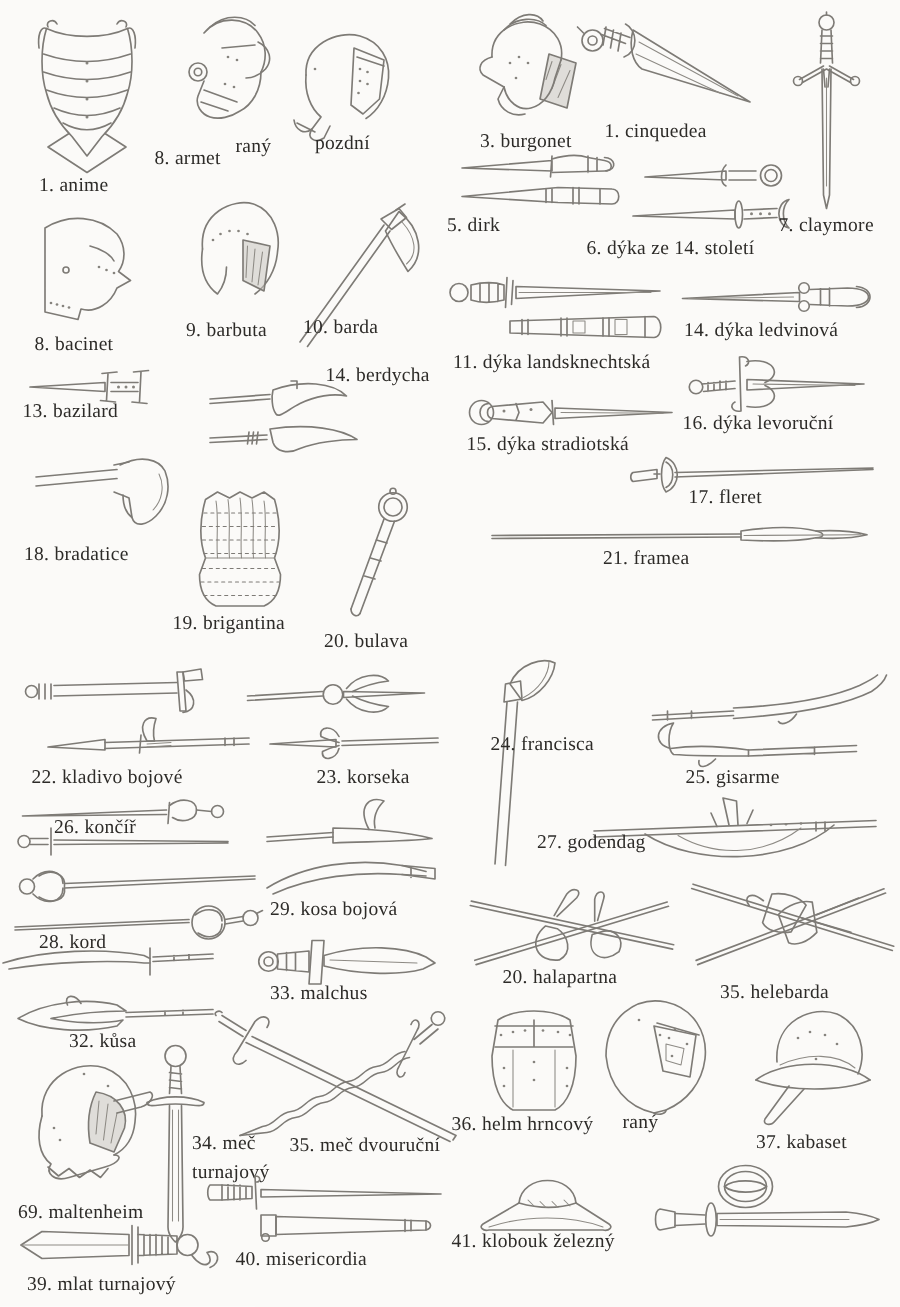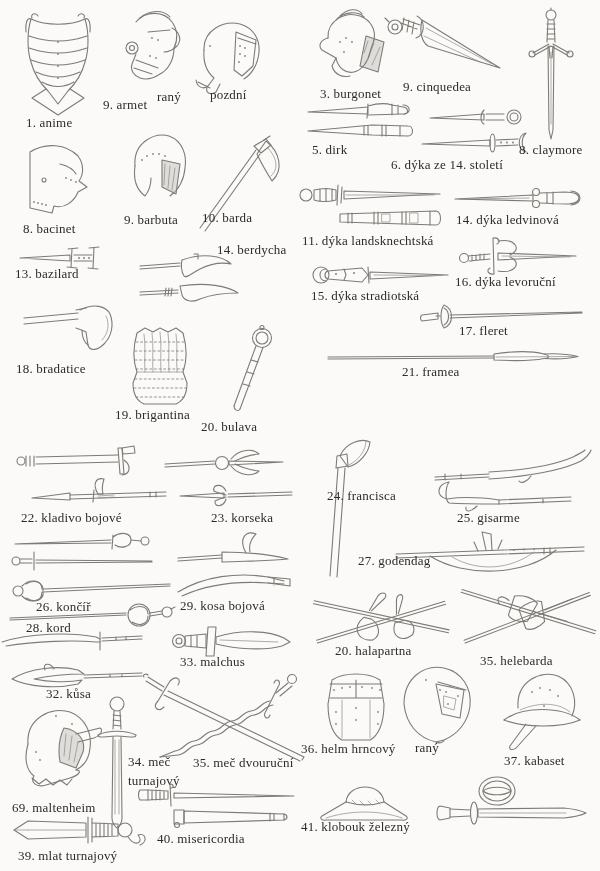--- a/index.html
+++ b/index.html
@@ -57,21 +57,21 @@
       <path d="M48,22 L66,28"></path>
       <path d="M14,34 C13,46 17,56 24,62 L18,70 C13,74 7,71 6,64"></path>
       <path d="M18,70 C14,76 20,80 26,76 L30,68 M8,66 L20,72"></path>
       <circle class="dt" cx="50" cy="30" r=".9"></circle>
         <circle class="dt" cx="55" cy="32" r=".9"></circle>
       <circle class="dt" cx="50" cy="38" r=".9"></circle>
         <circle class="dt" cx="55" cy="40" r=".9"></circle>
       <circle class="dt" cx="49" cy="46" r=".9"></circle>
         <circle class="dt" cx="20" cy="30" r=".9"></circle>
     </svg>
-    <span class="cap" style="left:103px;top:97px">9. armet</span>
+    <span class="cap" style="left:103px;top:97px">8. armet</span>
     <span class="cap" style="left:157px;top:89px">raný</span>
     <span class="cap" style="left:210px;top:87px">pozdní</span>
   </figure>
 
   
   <figure class="item">
     <svg class="d" style="left:310px;top:8px" width="78" height="78" viewBox="0 0 78 78">
       <path class="f" d="M56,28 L74,34 L68,64 L50,58 Z"></path>
       <path class="h" d="M58,33 L54,45 M64,35 L58,51 M70,39 L62,57"></path>
       <path d="M18,30 C17,12 36,3 50,8 C61,12 66,22 64,32"></path>
@@ -91,33 +91,33 @@
   <figure class="item">
     <svg class="d" style="left:384px;top:10px" width="120" height="68" viewBox="0 0 120 68">
       <circle cx="11" cy="17" r="7"></circle>
         <circle cx="11" cy="17" r="3"></circle>
         <path d="M5,12 L1,8"></path>
       <path d="M17,13 L33,19 M19,9 L36,15 M20,8 L18,20 M25,10 L23,22 M30,12 L28,24"></path>
       <path d="M33,6 C41,10 42,24 32,28"></path>
       <path d="M38,10 L116,58 L44,36 C38,32 35,22 38,10 Z"></path>
       <path class="h" d="M42,18 L108,54 M40,26 L96,52"></path>
     </svg>
-    <span class="cap" style="left:403px;top:79px">9. cinquedea</span>
+    <span class="cap" style="left:403px;top:79px">1. cinquedea</span>
   </figure>
 
   
   <figure class="item">
     <svg class="d" style="left:306px;top:100px" width="124" height="44" viewBox="0 0 124 44">
       <path d="M2,12 L62,7 L62,14 Z M62,4 L61,18"></path>
       <path d="M62,6 C72,3 80,3 86,5 L97,7 C103,8 103,14 97,14 L62,15 M86,4 L86,15 M92,5 L92,14"></path>
       <path d="M97,5 C104,5 106,13 98,14"></path>
       <path d="M2,31 L66,25 L102,26 C108,26 108,36 102,36 L66,35 Z"></path>
       <path d="M58,26 L58,35 M62,26 L62,35 M76,25 L76,36 M80,25 L80,36 M94,26 L94,36"></path>
     </svg>
-    <span class="cap" style="left:312px;top:142px">5. dirk</span>
+    <span class="cap" style="left:298px;top:142px">5. dirk</span>
   </figure>
 
   
   <figure class="item">
     <svg class="d" style="left:428px;top:108px" width="96" height="18" viewBox="0 0 96 18">
       <path d="M2,10 L56,6 L56,12 Z"></path>
       <path d="M56,2 C52,6 52,14 56,16"></path>
       <path d="M58,6 L76,6 M58,12 L76,12"></path>
       <circle cx="86" cy="9" r="7"></circle>
         <circle cx="86" cy="9" r="4"></circle>
@@ -140,21 +140,21 @@
       <circle cx="25" cy="7" r="5"></circle>
         <path d="M25,2 L25,0"></path>
       <path d="M22,12 L21,34 M28,12 L29,34 M21,16 L29,16 M21,21 L29,21 M21,26 L29,26 M21,31 L29,31"></path>
       <path d="M23,36 L7,45 M25,38 L9,47 M27,36 L43,45 M25,38 L41,47"></path>
       <circle cx="6" cy="46" r="3"></circle>
         <circle cx="44" cy="46" r="3"></circle>
       <path d="M23,38 L24,50 M27,38 L26,50"></path>
       <path d="M22,38 L23,122 L25,131 L27,122 L28,38"></path>
       <path class="h" d="M25,44 L25,116"></path>
     </svg>
-    <span class="cap" style="left:519px;top:142px">8. claymore</span>
+    <span class="cap" style="left:519px;top:142px">7. claymore</span>
   </figure>
 
   
   <figure class="item">
     <svg class="d" style="left:16px;top:140px" width="86" height="80" viewBox="0 0 86 80">
       <path d="M14,12 C30,2 50,4 62,16 C68,24 68,34 63,41 L71,47 L62,52 C58,62 48,69 38,66 L36,73 L14,68 Z"></path>
       <path d="M44,24 C52,26 58,30 60,34"></path>
       <circle cx="28" cy="40" r="2"></circle>
       <circle class="dt" cx="50" cy="38" r=".9"></circle>
         <circle class="dt" cx="55" cy="40" r=".9"></circle>
@@ -320,21 +320,21 @@
   
   <figure class="item">
     <svg class="d" style="left:226px;top:326px" width="52" height="88" viewBox="0 0 52 88">
       <circle cx="36" cy="12" r="9.5"></circle>
         <circle cx="36" cy="12" r="6"></circle>
         <circle cx="36" cy="1.5" r="2"></circle>
       <path d="M30,20 L8,80 M37,21.5 L14,83"></path>
       <path d="M25,34 L32,36 M21,46 L28,48 M17,58 L24,60"></path>
       <path d="M8,80 C8,84 12,86 14,83"></path>
     </svg>
-    <span class="cap" style="left:201px;top:419px">20. bulava</span>
+    <span class="cap" style="left:216px;top:419px">20. bulava</span>
   </figure>
 
   
   <figure class="item">
     <svg class="d" style="left:326px;top:348px" width="256" height="16" viewBox="0 0 256 16">
       <path d="M2,9 L168,8 M2,11 L168,10"></path>
       <path d="M168,6 C188,3 206,3 218,6 C224,7.5 224,10 218,10.5 C206,13 188,13 168,12 Z"></path>
       <path d="M218,6 C234,5 246,7 252,8.5 C246,10 234,11.5 218,10.5"></path>
       <path class="h" d="M170,9 L248,8.5"></path>
     </svg>
@@ -415,21 +415,21 @@
       <path d="M100,6 C108,0 118,2 118,9 C118,16 108,18 102,14"></path>
       <path d="M118,9 L128,10"></path>
       <circle cx="132" cy="10" r="4"></circle>
     </svg>
     <svg class="d" style="left:10px;top:551px" width="144" height="22" viewBox="0 0 144 22">
       <circle cx="6" cy="10" r="4"></circle>
       <path d="M10,8 L22,8 M10,12 L22,12"></path>
       <path d="M24,1 L24,19"></path>
       <path d="M26,9 L142,10 M26,12 L142,11"></path>
     </svg>
-    <span class="cap" style="left:36px;top:599px">26. končíř</span>
+    <span class="cap" style="left:36px;top:543px">26. končíř</span>
   </figure>
 
   
   <figure class="item">
     <svg class="d" style="left:394px;top:530px" width="196" height="42" viewBox="0 0 196 42">
       <path d="M2,24 L190,17 M2,28 L190,21"></path>
       <path d="M92,20 L88,2 L97,4 L98,20"></path>
       <path d="M84,21 L80,12 M104,19 L108,10"></path>
       <path d="M36,26 C70,48 132,46 162,20"></path>
       <path class="h" d="M58,27 C84,42 116,40 140,22"></path>

